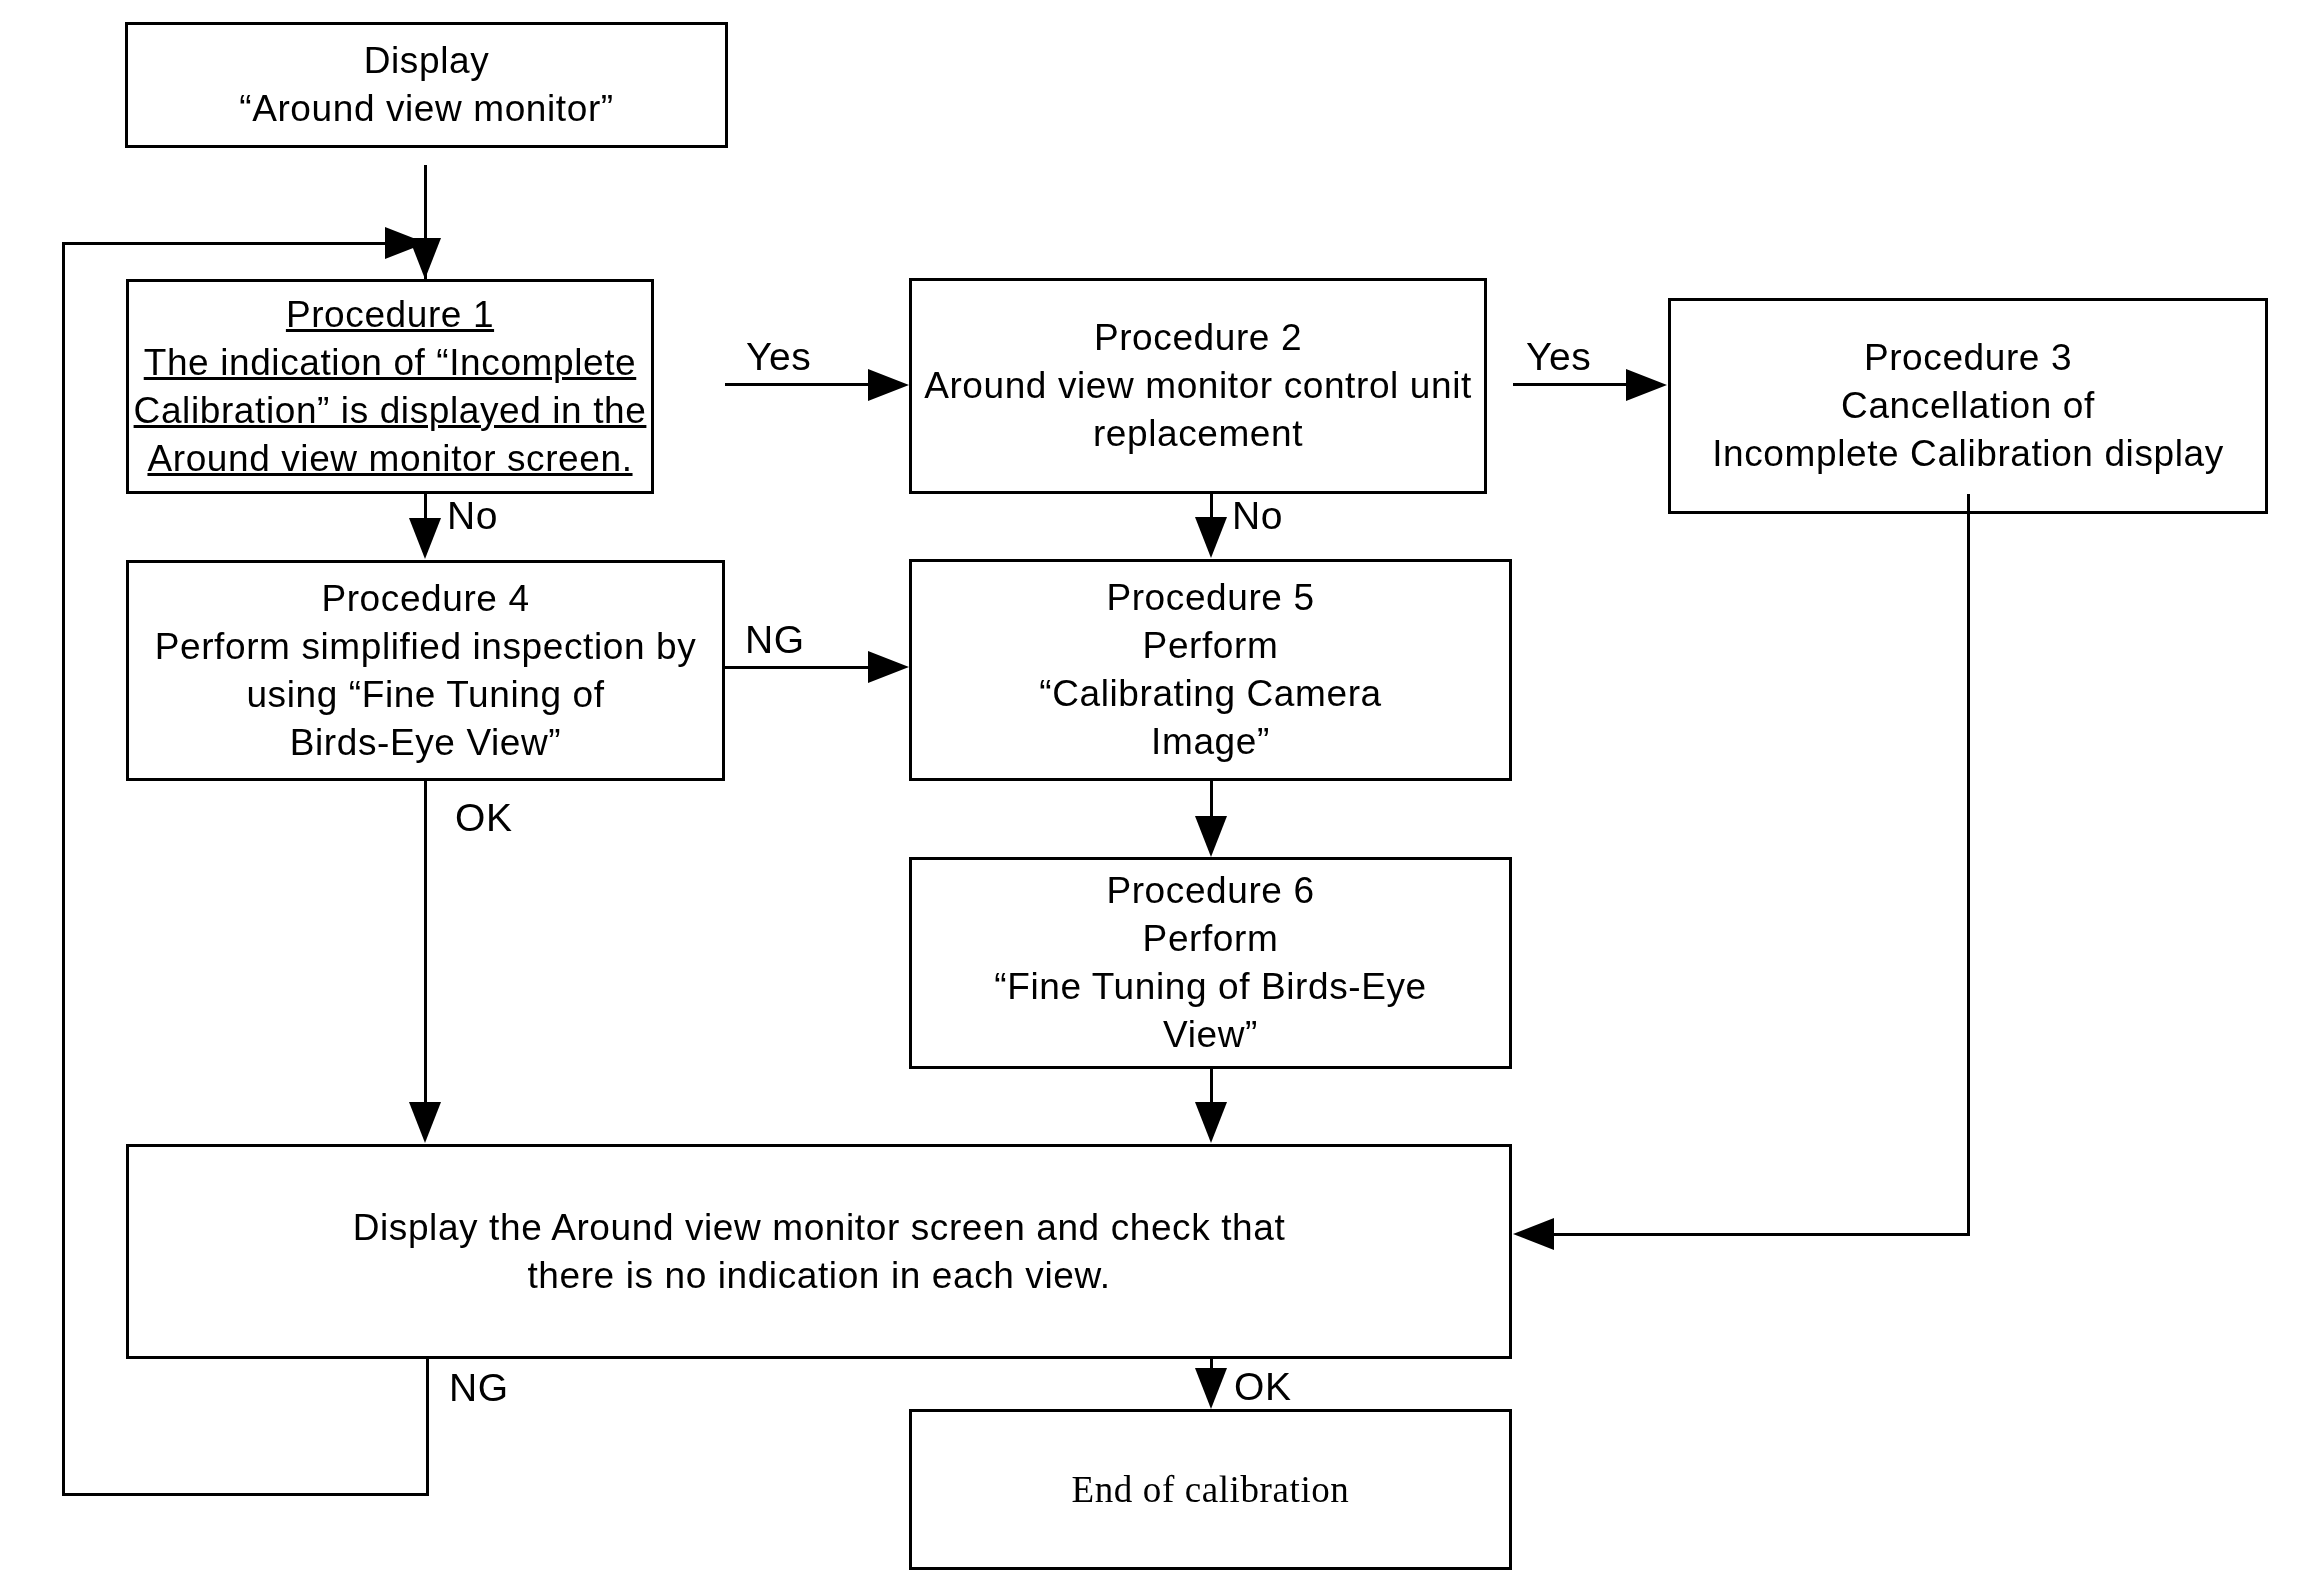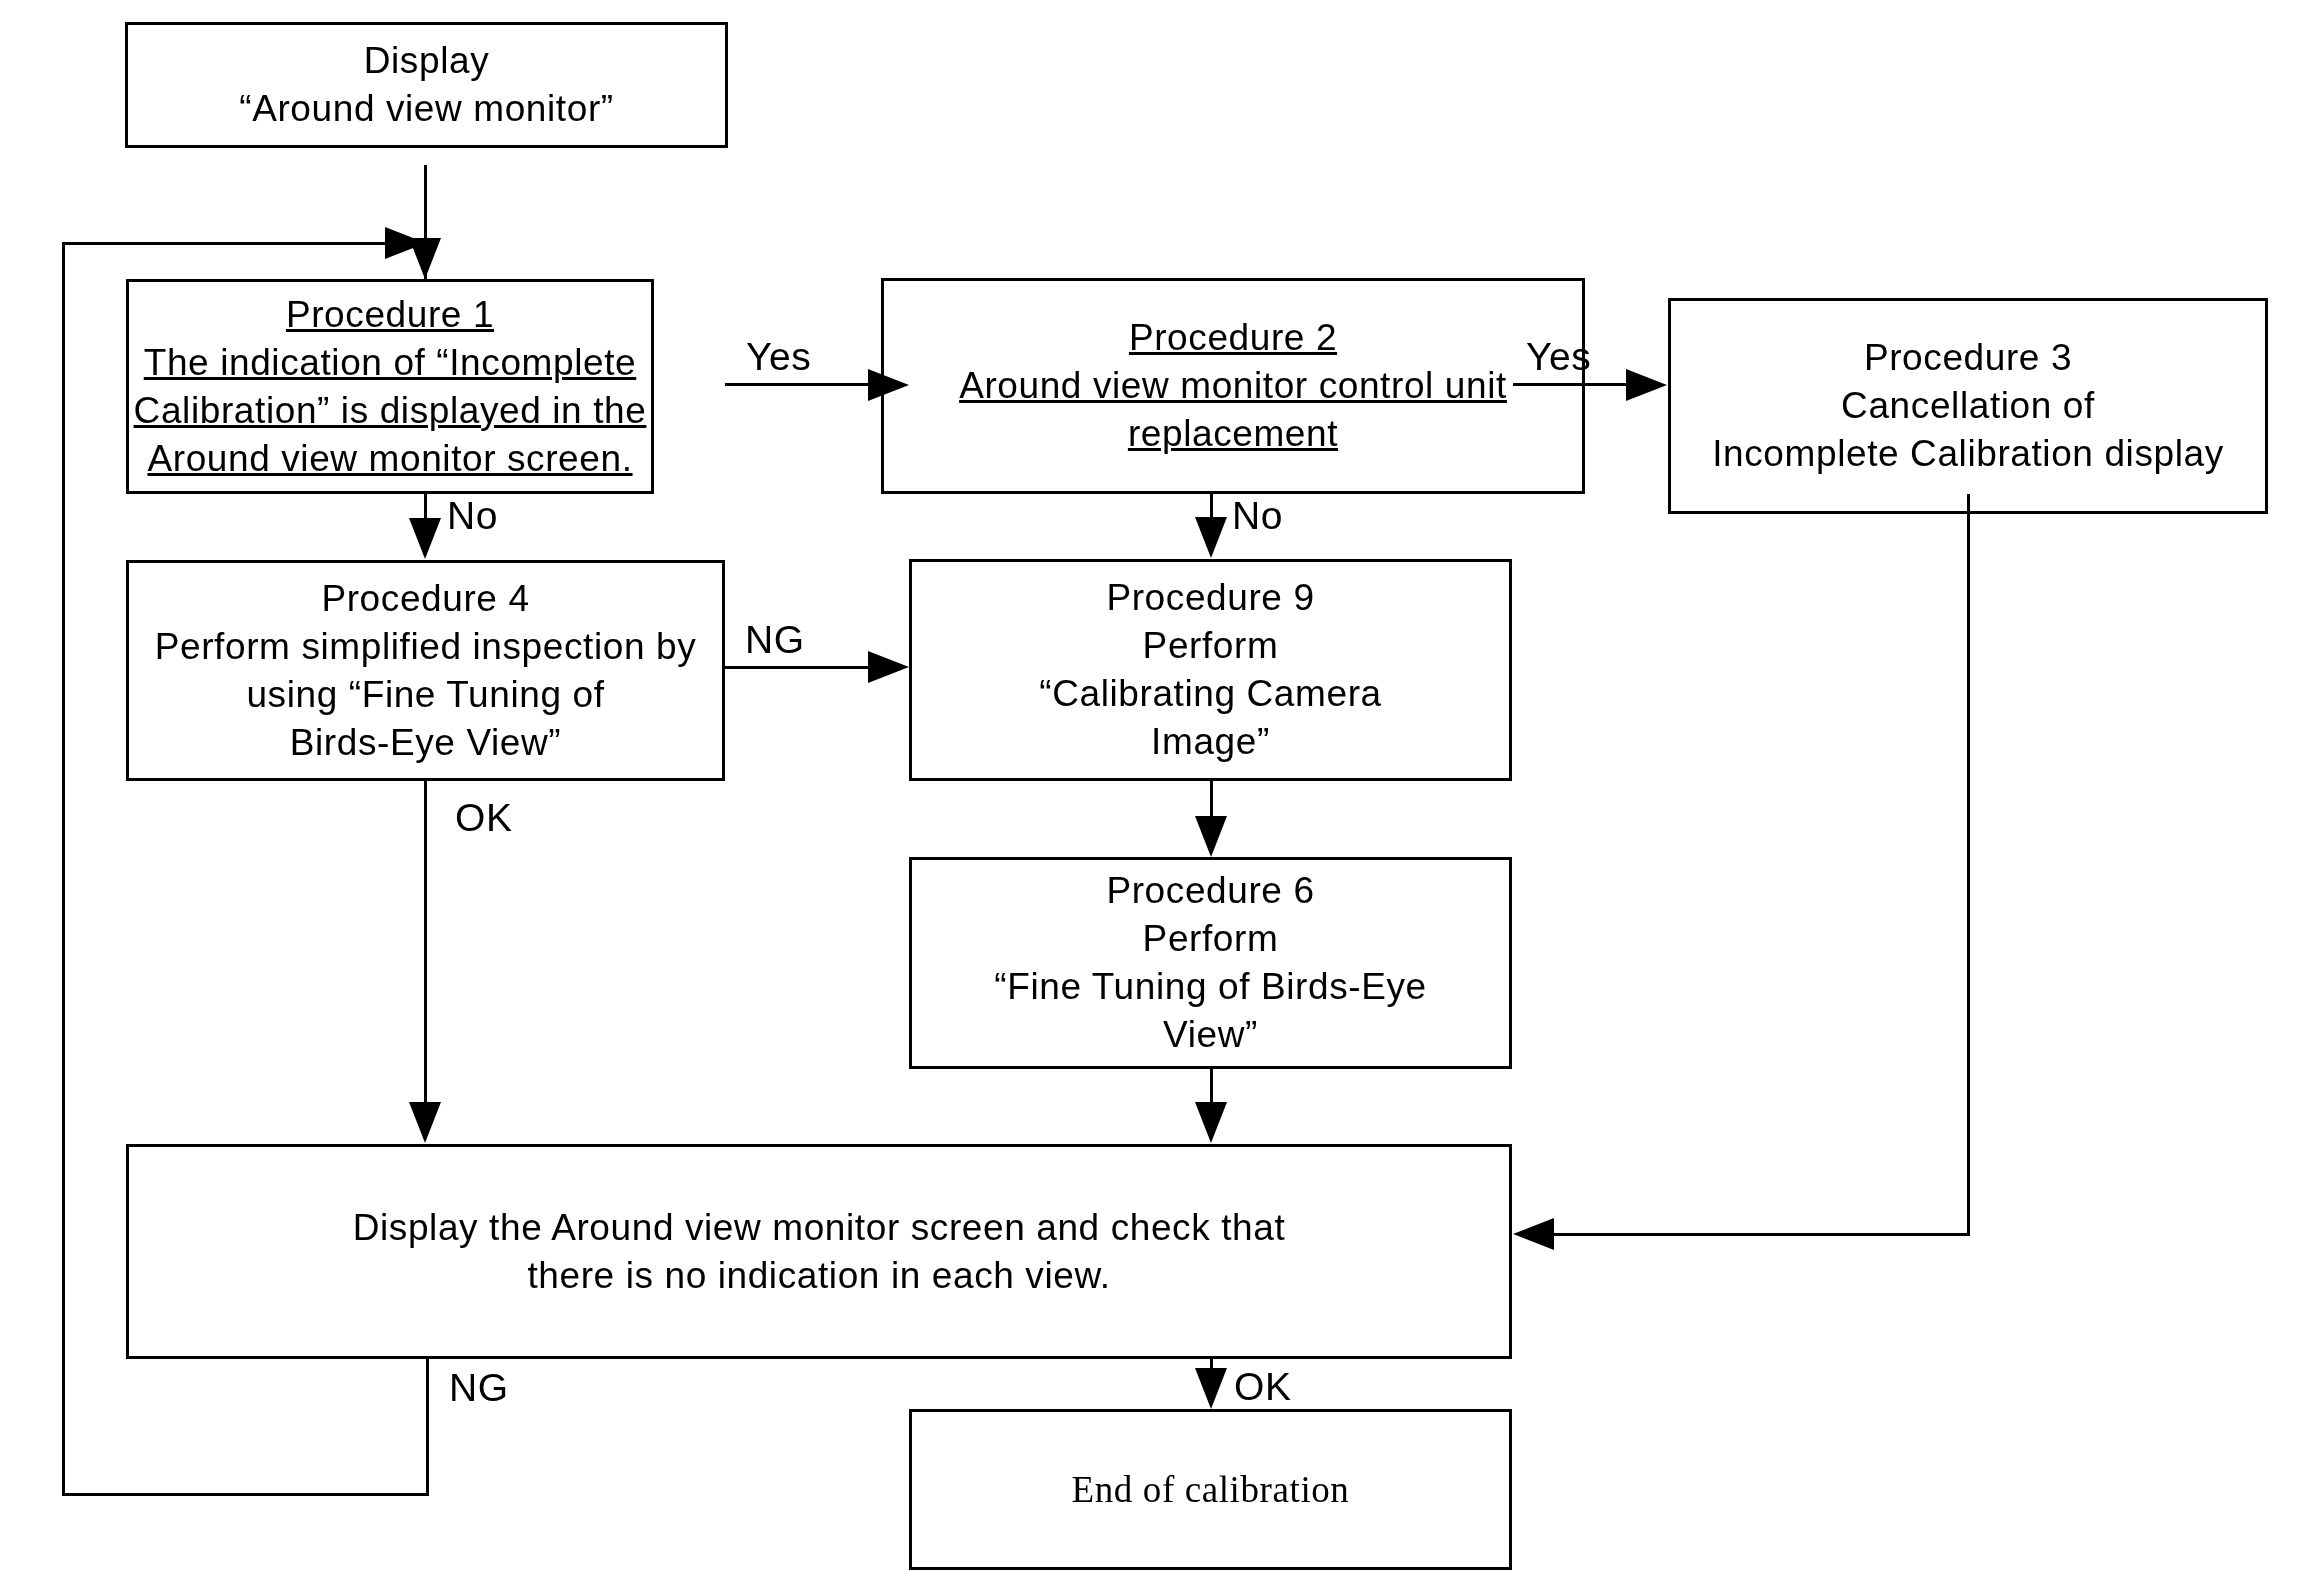--- a/index.html
+++ b/index.html
@@ -64,41 +64,41 @@
 “Around view monitor”</div>
   </div>
 
   <div class="box" style="left:126px; top:279px; width:528px; height:215px;text-decoration:underline;">
     <div class="box-text">Procedure 1
 The indication of “Incomplete
 Calibration” is displayed in the
 Around view monitor screen.</div>
   </div>
 
-  <div class="box" style="left:881px; top:278px; width:704px; height:216px;text-decoration:underline;">
+  <div class="box" style="left:909px; top:278px; width:578px; height:216px;">
     <div class="box-text">Procedure 2
 Around view monitor control unit
 replacement</div>
   </div>
 
   <div class="box" style="left:1668px; top:278px; width:600px; height:216px;margin-top:20px;">
     <div class="box-text">Procedure 3
 Cancellation of
 Incomplete Calibration display</div>
   </div>
 
   <div class="box" style="left:126px; top:560px; width:599px; height:221px;">
     <div class="box-text">Procedure 4
 Perform simplified inspection by
 using “Fine Tuning of
 Birds-Eye View”</div>
   </div>
 
   <div class="box" style="left:909px; top:559px; width:603px; height:222px;">
-    <div class="box-text">Procedure 9
+    <div class="box-text">Procedure 5
 Perform
 “Calibrating Camera
 Image”</div>
   </div>
 
   <div class="box" style="left:909px; top:857px; width:603px; height:212px;">
     <div class="box-text">Procedure 6
 Perform
 “Fine Tuning of Birds-Eye
 View”</div>

